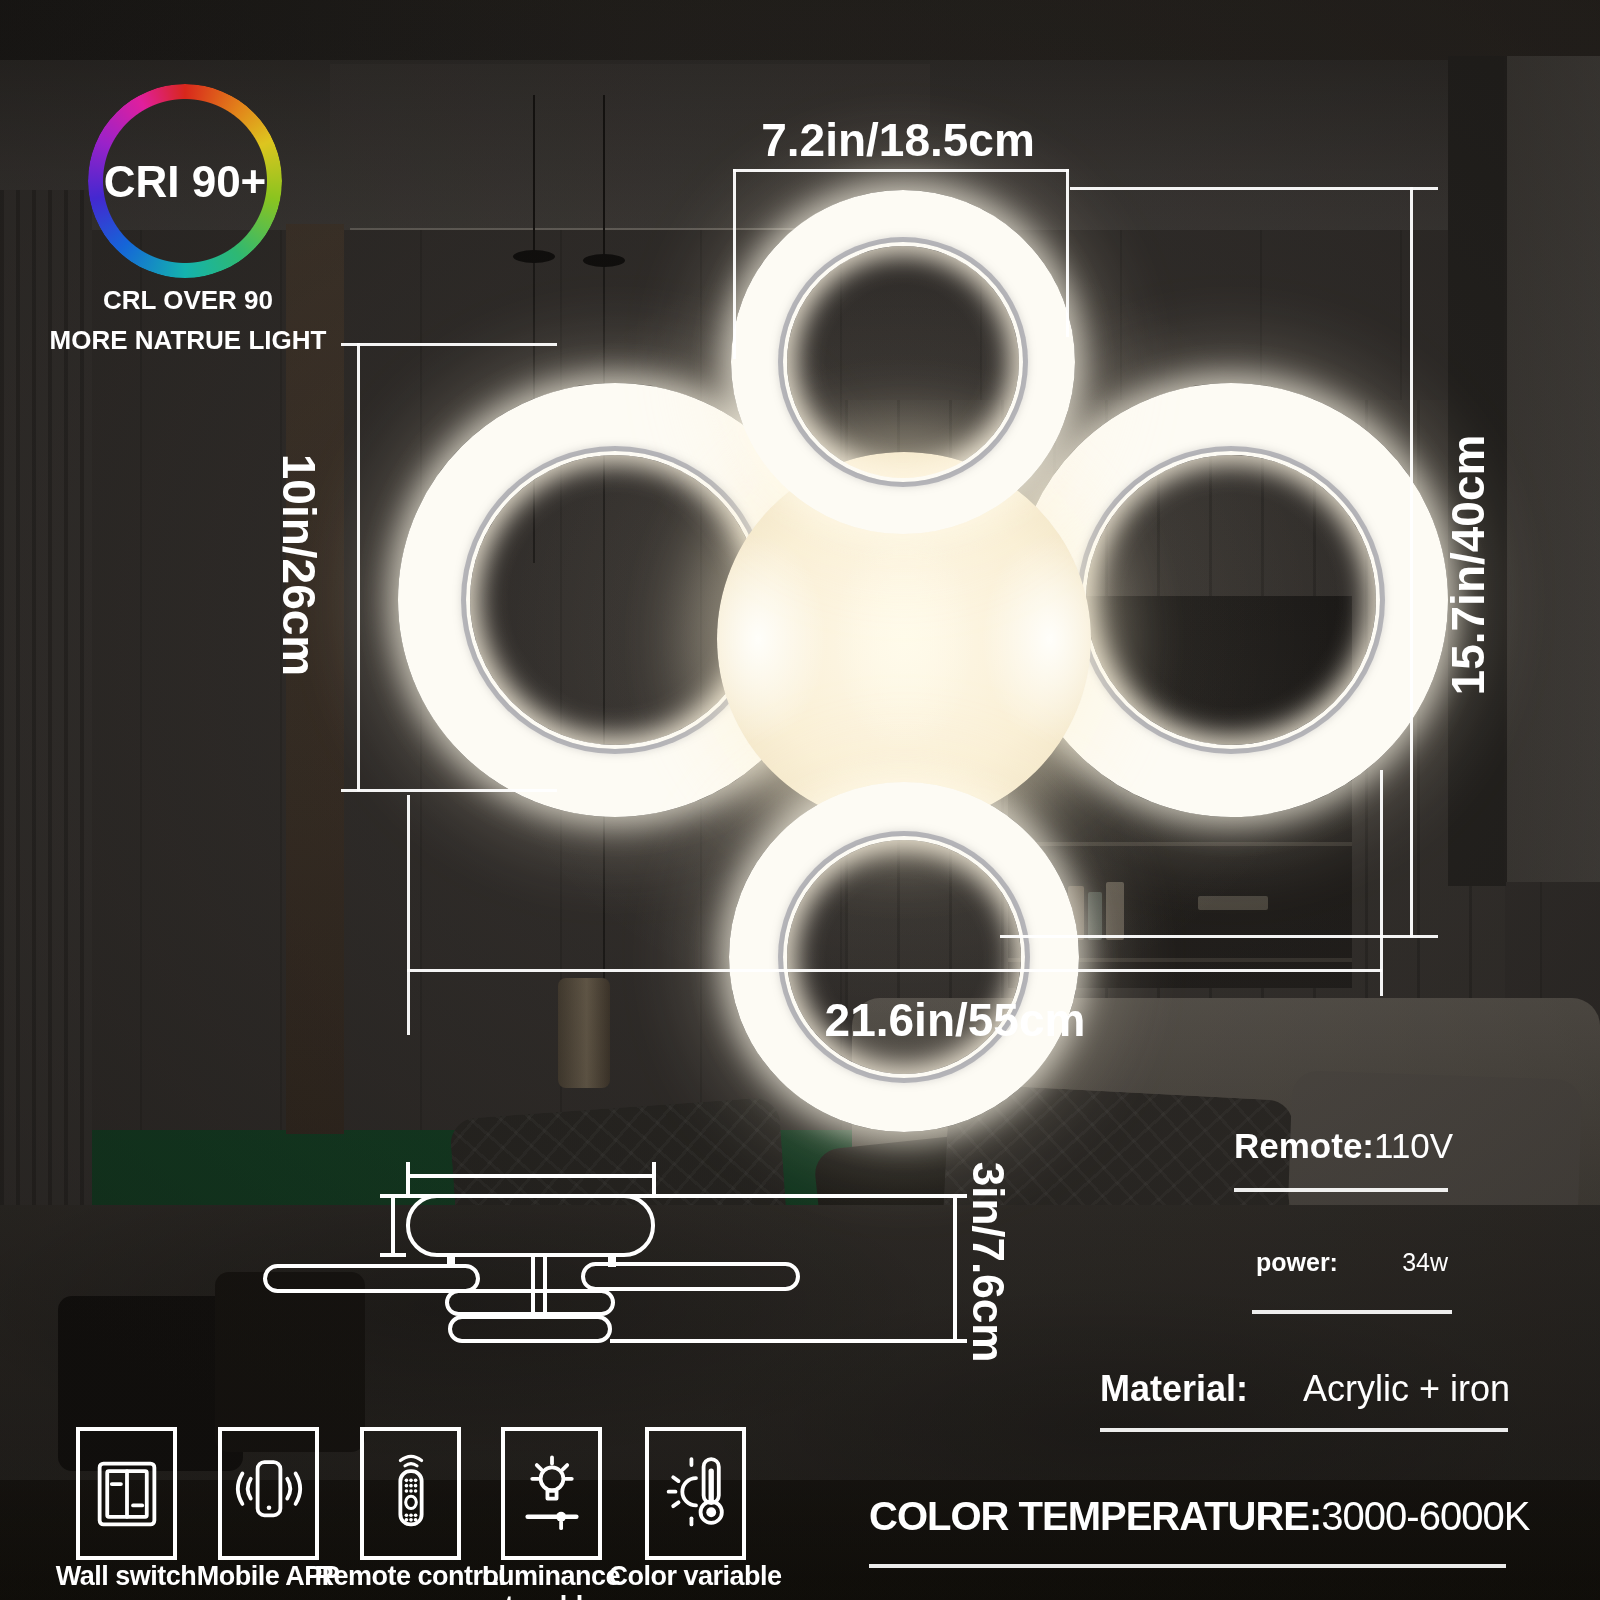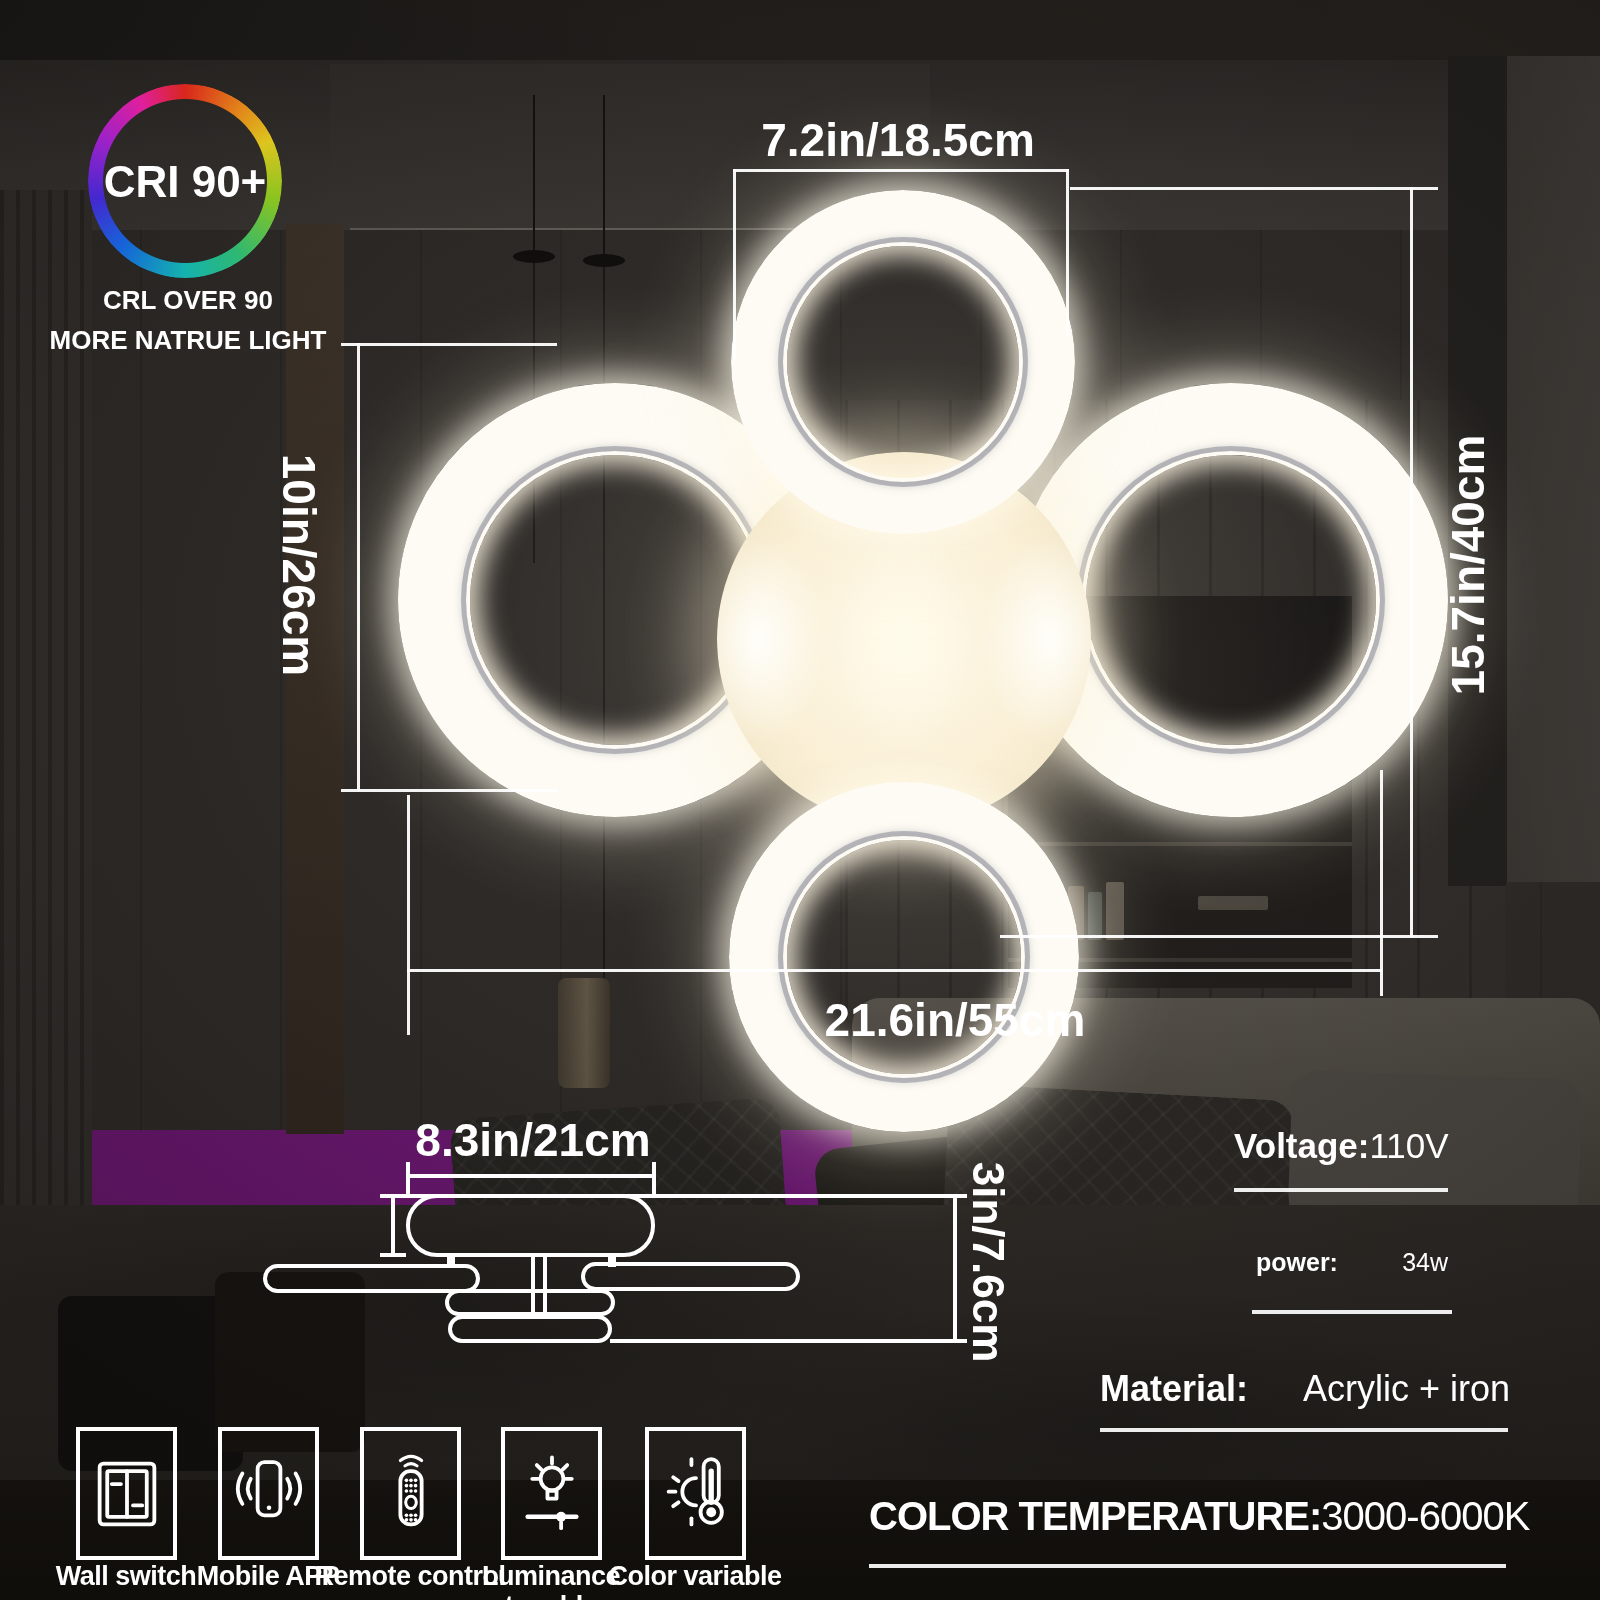--- a/index.html
+++ b/index.html
@@ -1,17 +1,17 @@
 <!DOCTYPE html>
 <html><head>
 <meta charset="utf-8">
 <style>
   html,body{margin:0;padding:0;background:#0d0c0b;}
   .stage{position:relative;width:1600px;height:1600px;overflow:hidden;
-         font-family:"Liberation Sans",sans-serif;background:#a21caf;}
+         font-family:"Liberation Sans",sans-serif;background:#14532d;}
   .stage *{box-sizing:border-box;}
   .abs{position:absolute;}
 
   
   .bg-layer{position:absolute;inset:0;z-index:0;}
   .top-beam{left:0;top:0;width:1600px;height:66px;background:linear-gradient(90deg,#21201e,#2d2a26 40%,#332e29);}
   .ceiling{left:0;top:60px;width:1600px;height:250px;background:linear-gradient(180deg,#3c3936 0%,#4c4845 45%,#575350 100%);}
   .ceiling-recess{left:330px;top:64px;width:600px;height:170px;background:linear-gradient(180deg,#44403d,#524e4a);}
   .cove-line{left:350px;top:228px;width:570px;height:3px;background:rgba(225,218,205,.45);}
   .wall{left:0;top:230px;width:1600px;height:900px;background:#3f3b38;
@@ -169,21 +169,20 @@
 
     <div class="hl" style="left:407px;top:969px;width:975px;"></div>
     <div class="vl" style="left:407px;top:795px;height:240px;"></div>
     <div class="vl" style="left:1380px;top:770px;height:226px;"></div>
   </div>
 
   <div class="dim-text ctr" style="left:898px;top:140px;">7.2in/18.5cm</div>
   <div class="dim-text rot90" style="left:299px;top:565px;">10in/26cm</div>
   <div class="dim-text rot-90" style="left:1468px;top:565px;">15.7in/40cm</div>
   <div class="dim-text ctr" style="left:955px;top:1020px;">21.6in/55cm</div>
-  <div class="dim-text ctr" style="left:533px;top:1140px;">8.3in/21cm</div>
   <div class="dim-text rot90" style="left:988px;top:1262px;font-size:44px;">3in/7.6cm</div>
 
   <svg class="abs sideview" width="760" height="260" viewBox="0 0 760 260">
     <g stroke="#fff" stroke-width="4" fill="none">
 
       <line x1="168" y1="81" x2="414" y2="81"></line>
       <line x1="168" y1="67" x2="168" y2="101"></line>
       <line x1="414" y1="67" x2="414" y2="101"></line>
 
       <line x1="143" y1="101" x2="715" y2="101"></line>
@@ -214,21 +213,21 @@
 
   <div>
     <div class="abs cri-ring"></div>
     <div class="dim-text ctr cri-title">CRI 90+</div>
     <div class="cri-sub ctr" style="position:absolute;left:188px;top:300px;transform:translate(-50%,-50%);">CRL OVER 90</div>
     <div class="cri-sub ctr" style="position:absolute;left:188px;top:340px;transform:translate(-50%,-50%);">MORE NATRUE LIGHT</div>
   </div>
 
   <div>
     <div class="spec-row" style="left:1234px;top:1126px;width:214px;font-size:35px;">
-      <span class="spec-label">Voltage:</span>
+      <span class="spec-label">Remote:</span>
       <span>110V</span>
     </div>
     <div class="spec-underline" style="left:1234px;top:1188px;width:214px;"></div>
 
     <div class="spec-row" style="left:1256px;top:1248px;width:192px;font-size:25px;">
       <span class="spec-label">power:</span>
       <span>34w</span>
     </div>
     <div class="spec-underline" style="left:1252px;top:1310px;width:200px;"></div>
 

